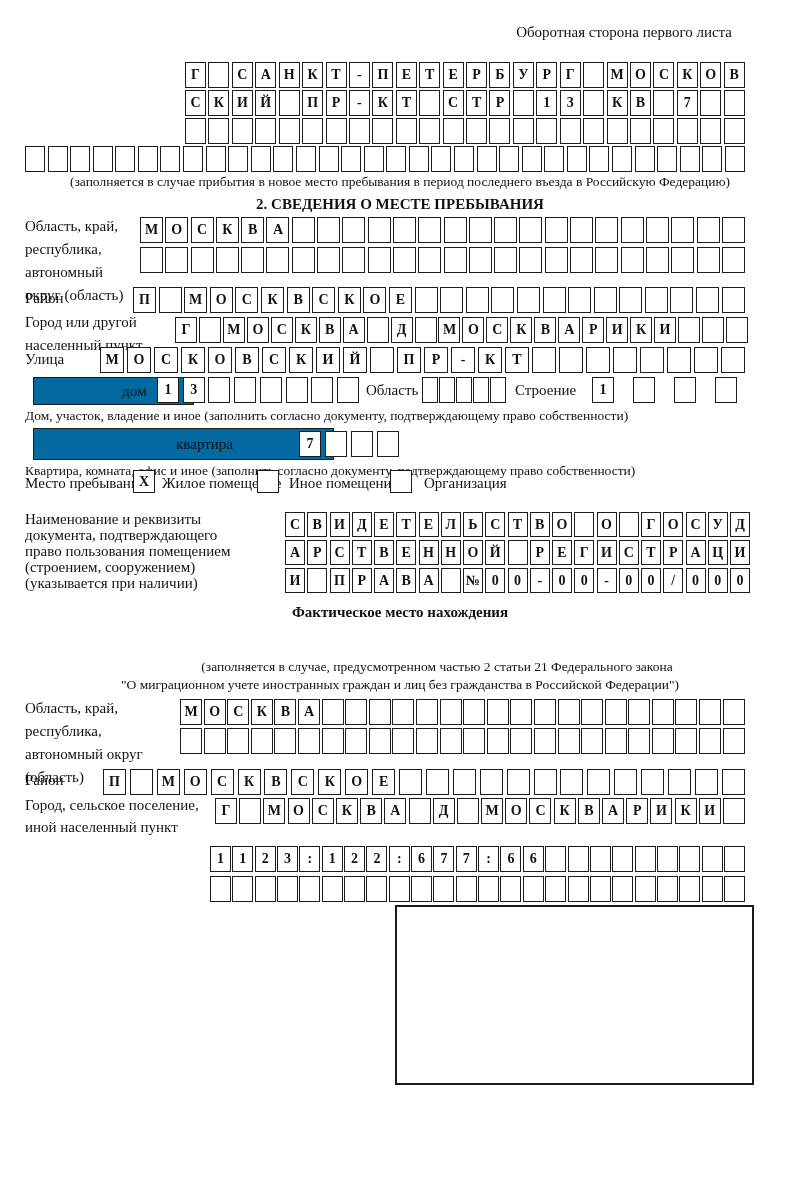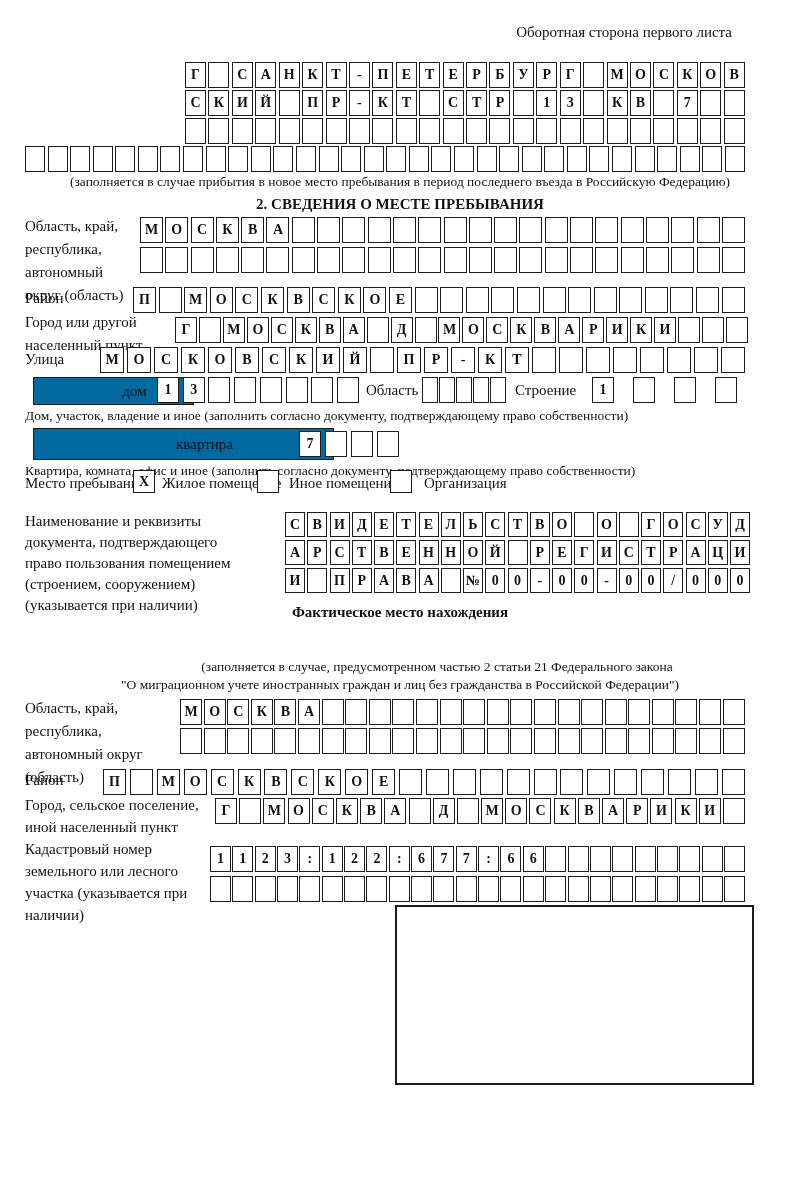--- a/index.html
+++ b/index.html
@@ -320,21 +320,21 @@
   <div class="abs note" style="left:25px;top:463px;width:740px;">Квартира, комната, офис и иное (заполнить согласно документу, подтверждающему право собственности)</div>
 
   <div class="abs lbl" style="left:25px;top:473px;">Место пребывания:</div>
   <div class="chk" style="left:133px;top:470px;">X</div>
   <div class="abs lbl" style="left:162px;top:473px;">Жилое помещение</div>
   <div class="chk" style="left:257px;top:470px;"></div>
   <div class="abs lbl" style="left:289px;top:473px;">Иное помещение</div>
   <div class="chk" style="left:390px;top:470px;"></div>
   <div class="abs lbl" style="left:424px;top:473px;">Организация</div>
 
-  <div class="abs lbl" style="left:25px;top:511px;width:212px;line-height:21px;">Наименование и реквизиты документа, подтверждающего право пользования помещением (строением, сооружением) (указывается при наличии)</div>
+  <div class="abs lbl" style="left:25px;top:511px;width:212px;line-height:16px;">Наименование и реквизиты документа, подтверждающего право пользования помещением (строением, сооружением) (указывается при наличии)</div>
   <div class="cellrow" style="left:285px;top:512px;width:465px;--cw:18px;--ch:23px;">
       <div class="cell">С</div>
       <div class="cell">В</div>
       <div class="cell">И</div>
       <div class="cell">Д</div>
       <div class="cell">Е</div>
       <div class="cell">Т</div>
       <div class="cell">Е</div>
       <div class="cell">Л</div>
       <div class="cell">Ь</div>
@@ -503,21 +503,20 @@
       <div class="cell">К</div>
       <div class="cell">В</div>
       <div class="cell">А</div>
       <div class="cell">Р</div>
       <div class="cell">И</div>
       <div class="cell">К</div>
       <div class="cell">И</div>
       <div class="cell"></div>
     </div>
 
-  <div class="abs lbl" style="left:25px;top:838px;width:172px;line-height:22px;">Кадастровый номер земельного или лесного участка (указывается при наличии)</div>
   <div class="cellrow" style="left:210px;top:846px;width:535px;--cw:19px;">
       <div class="cell">1</div>
       <div class="cell">1</div>
       <div class="cell">2</div>
       <div class="cell">3</div>
       <div class="cell">:</div>
       <div class="cell">1</div>
       <div class="cell">2</div>
       <div class="cell">2</div>
       <div class="cell">:</div>

